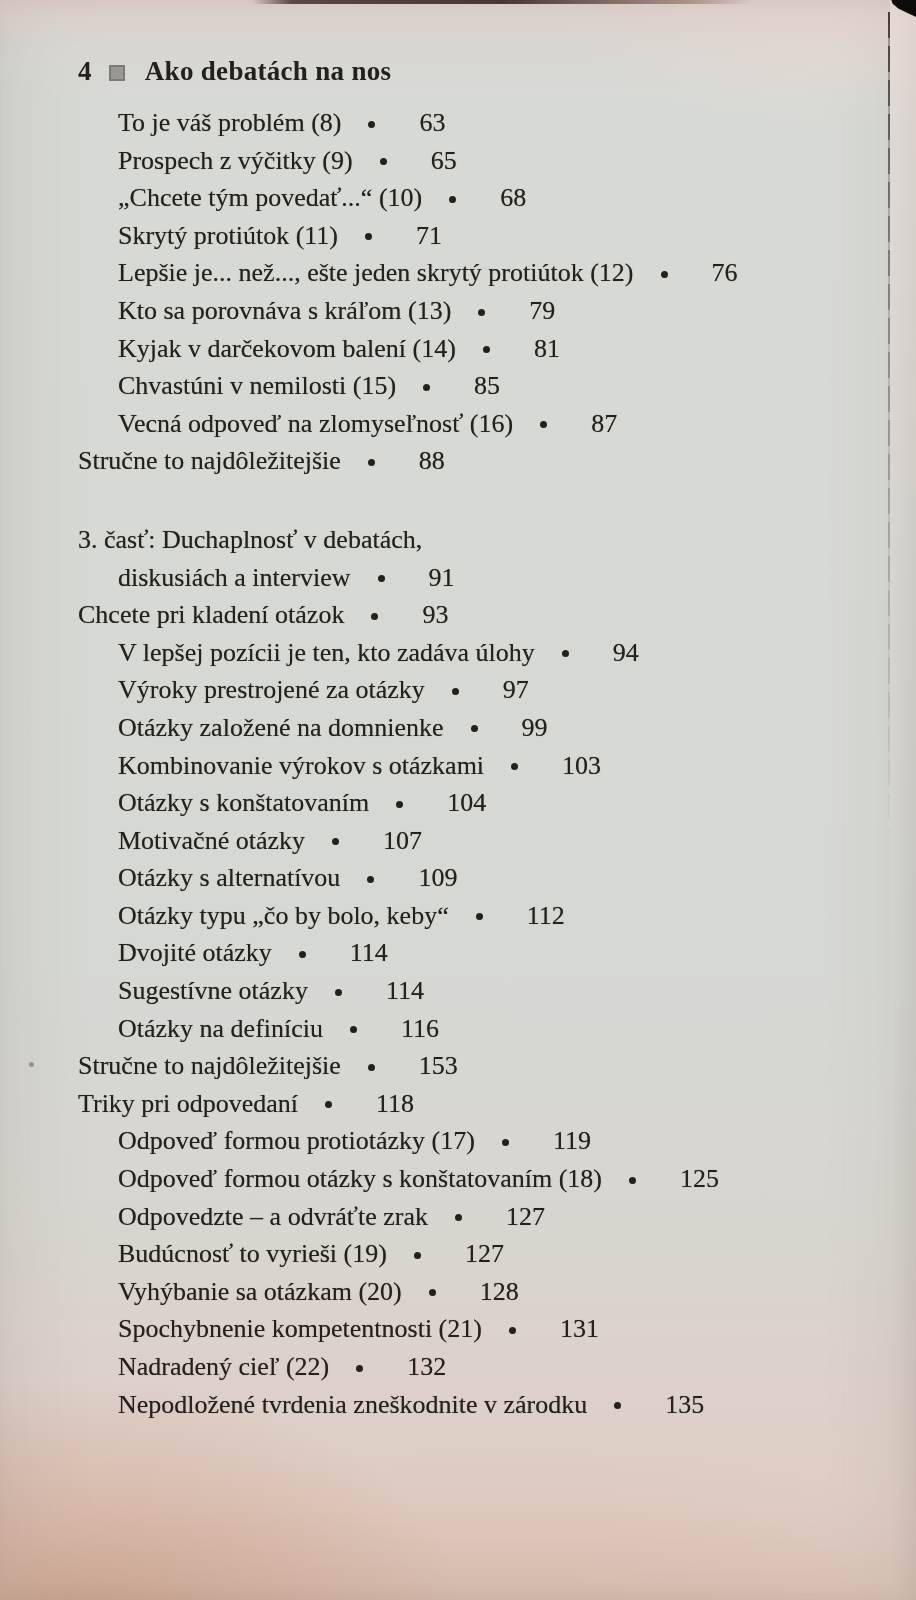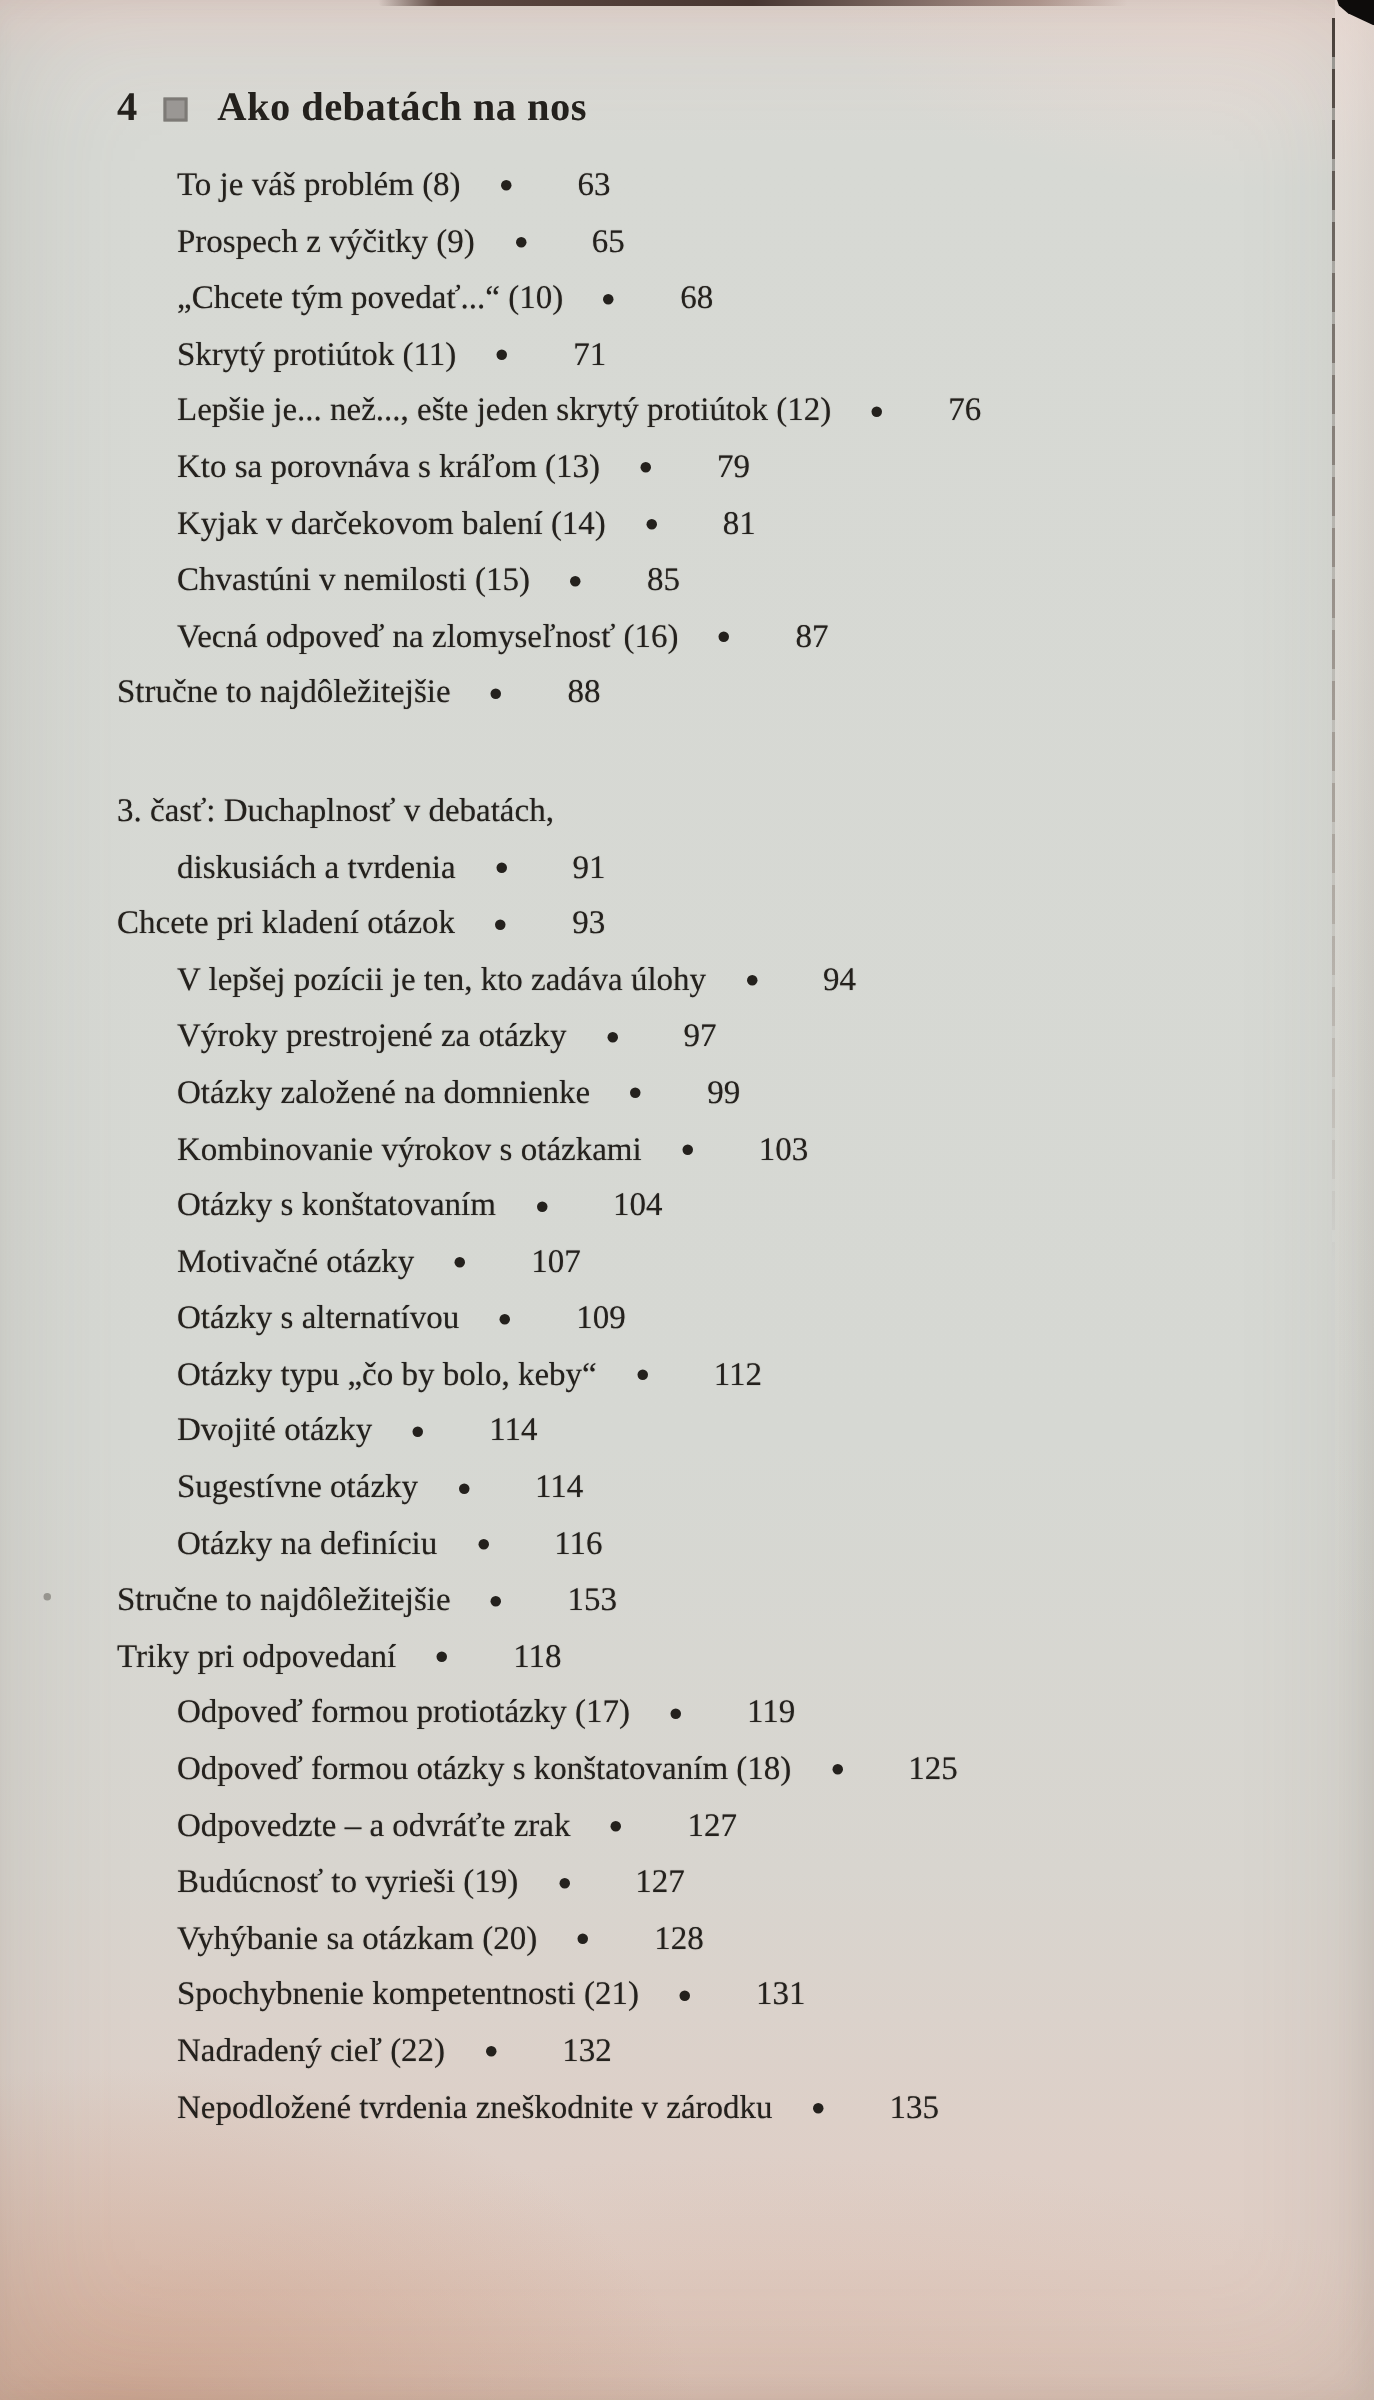--- a/index.html
+++ b/index.html
@@ -40,21 +40,21 @@
     position:absolute; left:890px; right:0; top:0; bottom:0;
     background:linear-gradient(180deg, rgba(240,226,220,0.5), rgba(240,226,220,0.15) 40%, rgba(240,226,220,0) 70%);
   }
   
   .content{position:absolute; left:78px; top:56px; width:800px;}
   .running-header{display:flex; align-items:center; font-weight:700; font-size:27px; letter-spacing:0.3px;}
   .sq{
     width:12px;height:12px; margin:2px 20px 0 17px;
     background:#9a9794; border:2px solid #7d7a76;
   }
-  .toc{margin-top:17px; font-size:22px; line-height:37.6px; white-space:nowrap;}
+  .toc{margin-top:17px; font-size:26px; line-height:37.6px; white-space:nowrap;}
   .row{position:relative;}
   .row.ind1{padding-left:40px;}
   .row.bold{font-weight:400;}
   .row.gap{margin-top:41px;}
   .row .t{text-shadow:0 0 0.7px rgba(34,30,26,0.5);}
   .dot{
     display:inline-block; width:7px; height:7px; border-radius:50%;
     background:#24211d; margin:0 44px 2px 27px; vertical-align:middle;
   }
   .pg{text-shadow:0 0 0.7px rgba(34,30,26,0.5);}
@@ -108,21 +108,21 @@
         <div class="row ind1">
     <span class="t">Vecná odpoveď na zlomyseľnosť (16)</span><span class="dot"></span><span class="pg">87</span>
   </div>
         <div class="row">
     <span class="t">Stručne to najdôležitejšie</span><span class="dot"></span><span class="pg">88</span>
   </div>
         <div class="row bold gap nopage">
     <span class="t">3. časť:  Duchaplnosť v debatách,</span>
   </div>
         <div class="row ind1 bold">
-    <span class="t">diskusiách a tvrdenia</span><span class="dot"></span><span class="pg">91</span>
+    <span class="t">diskusiách a interview</span><span class="dot"></span><span class="pg">91</span>
   </div>
         <div class="row">
     <span class="t">Chcete pri kladení otázok</span><span class="dot"></span><span class="pg">93</span>
   </div>
         <div class="row ind1">
     <span class="t">V lepšej pozícii je ten, kto zadáva úlohy</span><span class="dot"></span><span class="pg">94</span>
   </div>
         <div class="row ind1">
     <span class="t">Výroky prestrojené za otázky</span><span class="dot"></span><span class="pg">97</span>
   </div>

